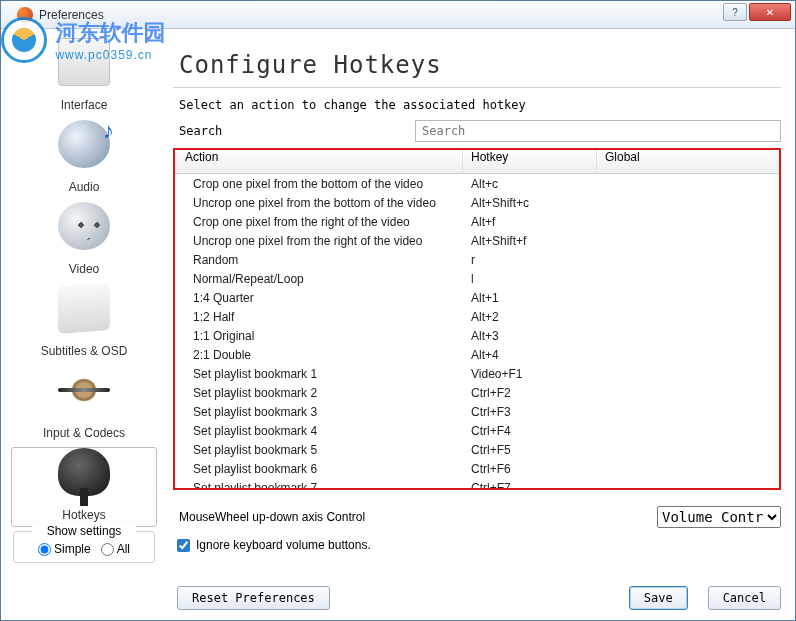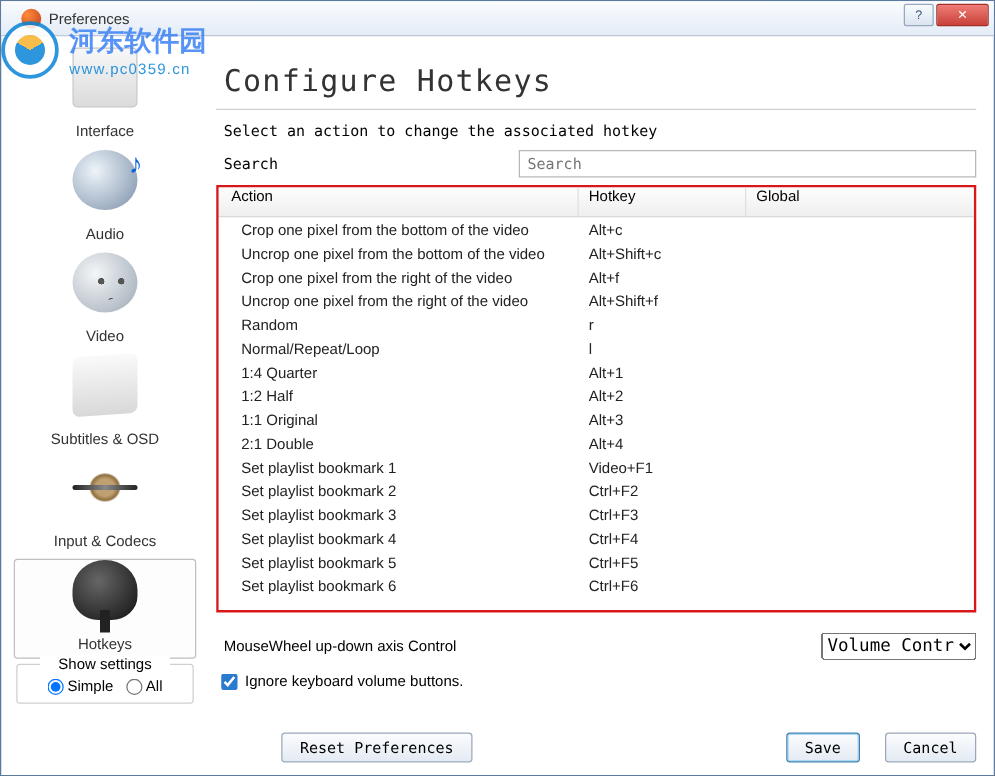--- a/index.html
+++ b/index.html
@@ -63,21 +63,21 @@
 .trow .c2{ width:134px; padding-left:8px;}
 .trow .c3{ flex:1; padding-left:8px;}
 
 .mwheel { display:flex; align-items:center; margin:6px 0; font-family:"SimSun",monospace; font-size:12px;}
 .mwheel .lbl{ flex:1; padding-left:6px;}
 .mwheel select{ width:124px; height:22px; font-family:"SimSun",monospace; font-size:14px;}
 .chk { display:flex; align-items:center; gap:6px; margin:4px 0 0 4px; font-family:"SimSun",monospace; font-size:12px;}
 .chk input{accent-color:#2a7ad0;}
 
 .footer { position:absolute; bottom:10px; left:176px; right:14px; display:flex; align-items:center;}
-.btn { height:24px; padding:0 14px; border:1px solid #9aa7b8; background:linear-gradient(#fbfcfe,#e4ebf4); border-radius:3px; font-family:"SimSun",monospace; font-size:12px; cursor:pointer;margin-left:48px;}
+.btn { height:24px; padding:0 14px; border:1px solid #9aa7b8; background:linear-gradient(#fbfcfe,#e4ebf4); border-radius:3px; font-family:"SimSun",monospace; font-size:12px; cursor:pointer;}
 .btn.primary{ border-color:#3c7fb1; box-shadow:0 0 0 1px #a8d8f0 inset;}
 .footer .spacer{flex:1;}
 .footer .btn + .btn { margin-left:20px;}
 </style>
 </head>
 <body>
 
 <div class="window">
 
   <div class="titlebar">
@@ -228,20 +228,25 @@
             <div class="trow">
               <div class="c1">Set playlist bookmark 5</div>
               <div class="c2">Ctrl+F5</div>
               <div class="c3"></div>
             </div>
             <div class="trow">
               <div class="c1">Set playlist bookmark 6</div>
               <div class="c2">Ctrl+F6</div>
               <div class="c3"></div>
             </div>
+            <div class="trow">
+              <div class="c1">Set playlist bookmark 7</div>
+              <div class="c2">Ctrl+F7</div>
+              <div class="c3"></div>
+            </div>
           </div>
       </div>
 
       <div class="mwheel">
         <div class="lbl">MouseWheel up-down axis Control</div>
         <select>
           <option>Volume Control</option>
         </select>
       </div>
       <label class="chk">

